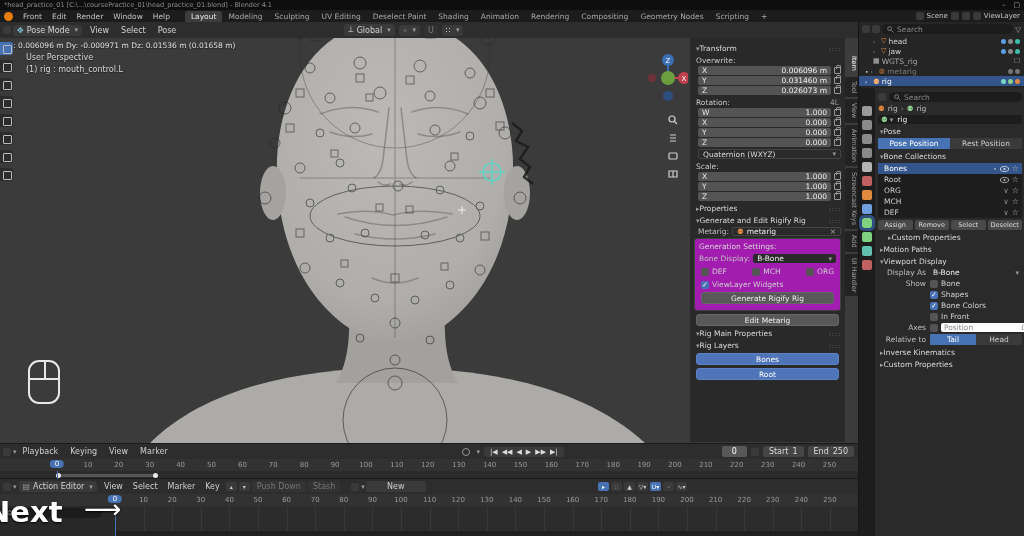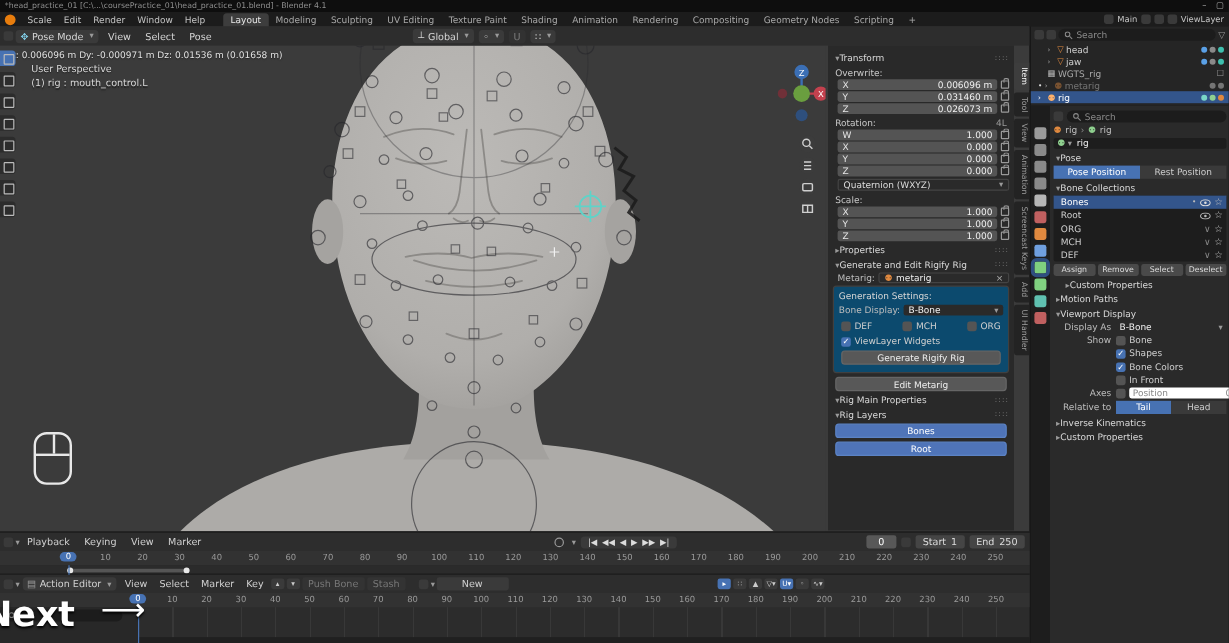--- a/index.html
+++ b/index.html
@@ -46,21 +46,21 @@
   .panel-hdr { display:flex; align-items:center; color:#d9d9d9; margin:3px 0 2px; }
   .panel-hdr .dots { margin-left:auto; color:#777; letter-spacing:1px; font-size:6px; }
   .nrow { display:flex; align-items:center; margin:1px 0 1px 4px; }
   .nfield { flex:1; background:#545454; border-radius:2px; height:9px; display:flex; align-items:center; padding:0 4px; color:#f0f0f0; }
   .nfield .fl { color:#e6e6e6; }
   .nfield .fv { margin-left:auto; }
   .lock { width:7px; height:7px; margin-left:3px; border:1px solid #999; border-radius:1px; position:relative; }
   .lock::before { content:""; position:absolute; left:1px; top:-3px; width:3px; height:3px; border:1px solid #999; border-bottom:none; border-radius:2px 2px 0 0; }
   .seclabel { color:#c9c9c9; margin:3px 0 1px 2px; display:flex; }
   .wide-dd { background:#2a2a2a; border:1px solid #444; border-radius:2px; height:10px; display:flex; align-items:center; padding:0 4px; margin:2px 0 2px 4px; color:#ddd; }
-  .subbox { background:#0c4a6e; border:1px solid #404040; border-radius:3px; padding:3px 4px; margin:2px 0; }
+  .subbox { background:#a21caf; border:1px solid #404040; border-radius:3px; padding:3px 4px; margin:2px 0; }
   .btn { background:#585858; border:1px solid #666; border-radius:3px; height:12px; display:flex; align-items:center; justify-content:center; color:#eee; margin:3px 2px; }
   .btn.blue { background:#4f74b8; border-color:#5b82c4; color:#fff; }
   .cb { width:8px; height:8px; background:#545454; border-radius:2px; display:inline-flex; align-items:center; justify-content:center; margin-right:3px; flex:none; color:transparent; font-size:7px; }
   .on > .cb { background:#4772b3; color:#fff; }
   .check-item { display:flex; align-items:center; color:#cfcfcf; }
 
   
   #vtabs { position:absolute; right:0; top:16px; width:13px; height:405px; z-index:6; display:flex; flex-direction:column; gap:2px; padding-top:14px; }
   #vtabs .vtab { writing-mode:vertical-rl; font-size:6.5px; color:#9f9f9f; background:#232323; border-radius:2px 0 0 2px; padding:4px 0; text-align:center; width:13px; white-space:nowrap; }
   #vtabs .vtab.active { background:#3d3d3d; color:#fff; }
@@ -138,43 +138,43 @@
   <span>*head_practice_01 [C:\...\coursePractice_01\head_practice_01.blend] - Blender 4.1</span>
   <span class="wctl">
     <span>–</span>
     <span>▢</span>
   </span>
 </div>
 
 <div id="topbar">
   <span class="logo"></span>
   <span style="display:flex;">
-      <span class="menu">Scale</span>
+      <span class="menu">Front</span>
       <span class="menu">Edit</span>
       <span class="menu">Render</span>
       <span class="menu">Window</span>
       <span class="menu">Help</span>
     </span>
   <span class="tabs">
       <span class="tab active act">Layout</span>
       <span class="tab">Modeling</span>
       <span class="tab">Sculpting</span>
       <span class="tab">UV Editing</span>
-      <span class="tab">Texture Paint</span>
+      <span class="tab">Deselect Paint</span>
       <span class="tab">Shading</span>
       <span class="tab">Animation</span>
       <span class="tab">Rendering</span>
       <span class="tab">Compositing</span>
       <span class="tab">Geometry Nodes</span>
       <span class="tab">Scripting</span>
       <span class="tab">+</span>
     </span>
   <span class="right">
     <span class="miniic"></span>
-    <span>Main</span>
+    <span>Scene</span>
     <span class="miniic"></span>
     <span class="miniic"></span>
     <span class="miniic"></span>
     <span>ViewLayer</span>
   </span>
 </div>
 
 <div id="viewport">
   <div id="vp-header">
     <span class="miniic" style="margin-left:3px"></span>
@@ -858,21 +858,21 @@
         <span class="chev">▾</span>
     </span>
     <span style="display:flex">
         <span class="menu">View</span>
         <span class="menu">Select</span>
         <span class="menu">Marker</span>
         <span class="menu">Key</span>
       </span>
     <span class="icbtn">▴</span>
     <span class="icbtn">▾</span>
-    <span class="hbtn disabled">Push Bone</span>
+    <span class="hbtn disabled">Push Down</span>
     <span class="hbtn disabled">Stash</span>
     <span class="miniic" style="margin-left:10px"></span>
       <span class="chev">▾</span>
     <span class="hbtn" style="width:60px;text-align:center">New</span>
     <span style="margin-left:auto;padding-right:170px;display:flex;">
       <span class="icbtn blue">▸</span>
       <span class="icbtn">∷</span>
       <span class="icbtn">▲</span>
       <span class="icbtn">▽▾</span>
       <span class="icbtn blue">U▾</span>

